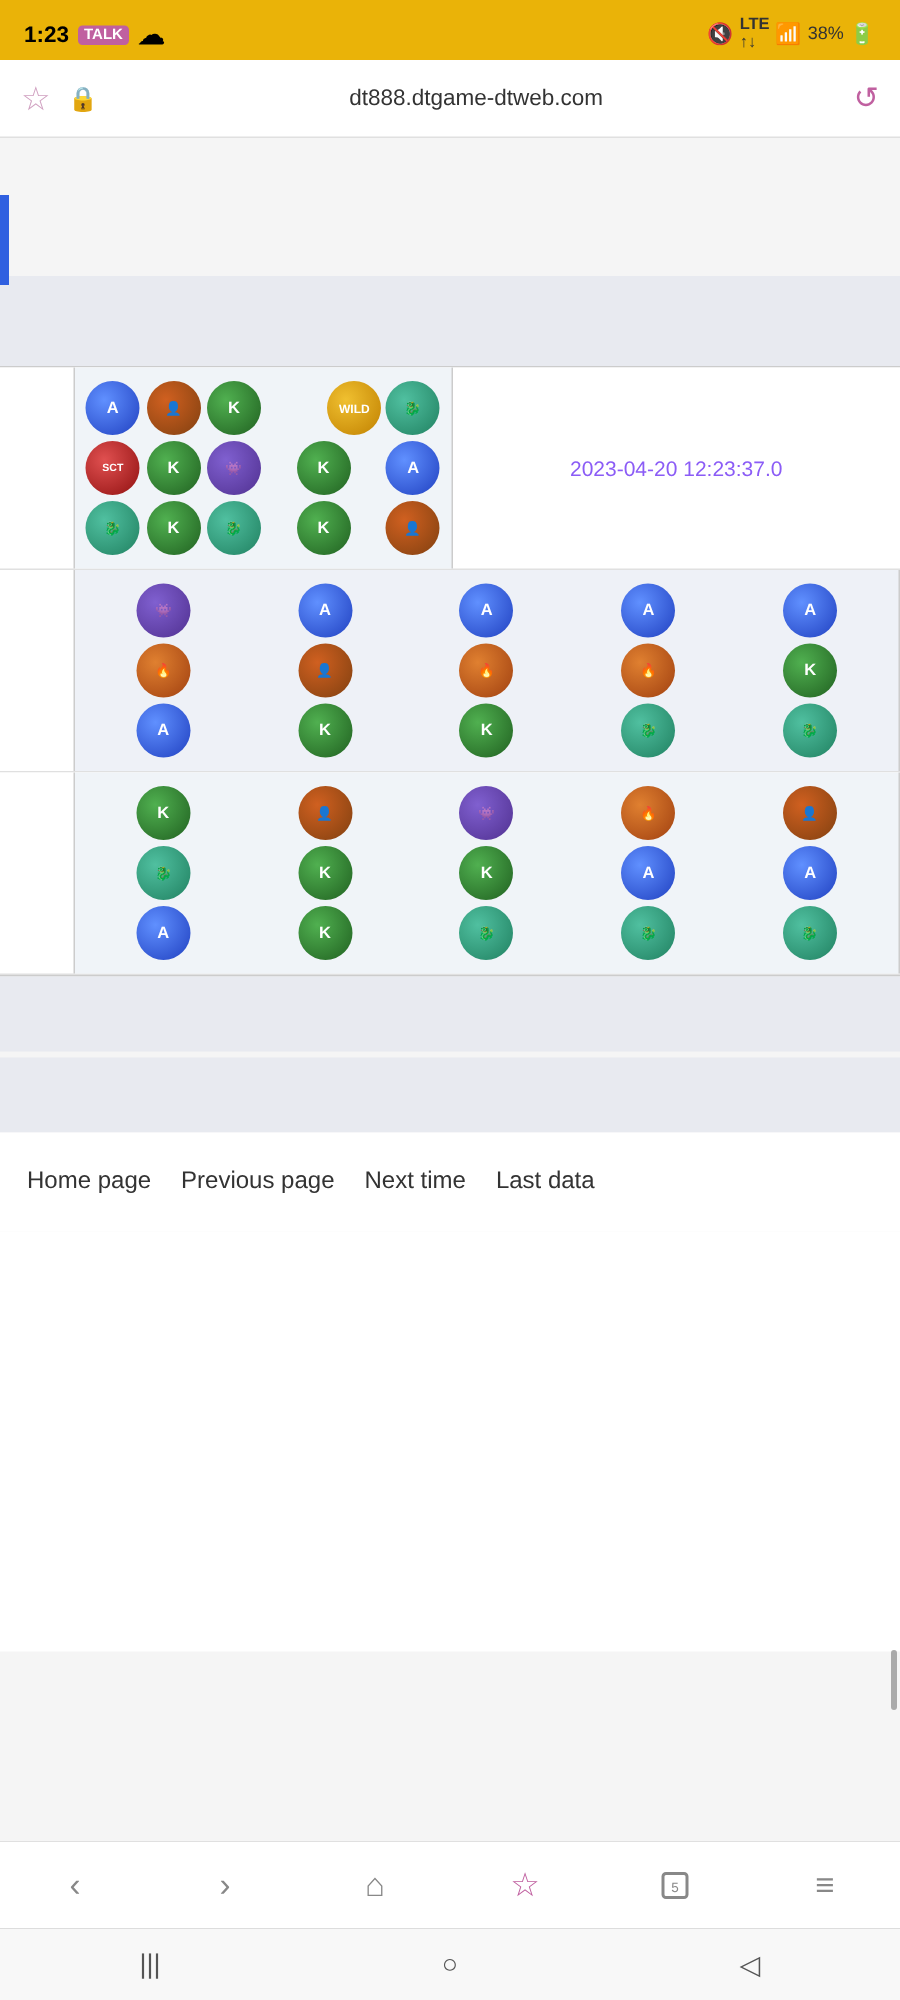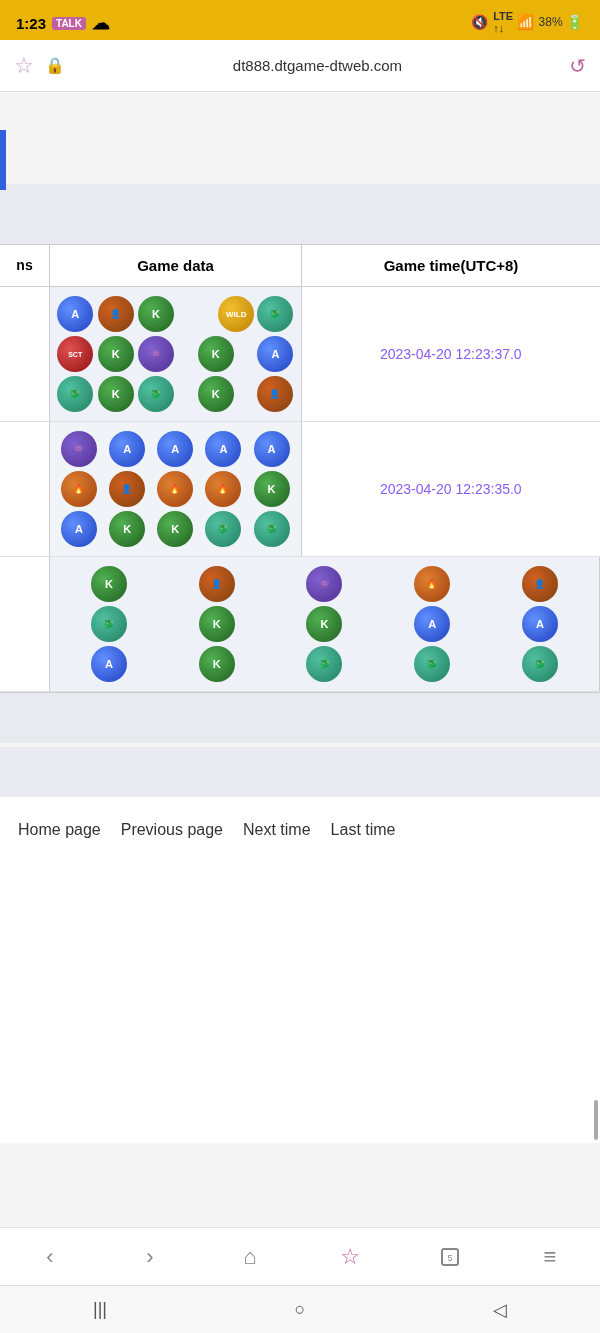--- a/index.html
+++ b/index.html
@@ -295,25 +295,20 @@
   <span class="browser-url">dt888.dtgame-dtweb.com</span>
   <span class="browser-refresh">↺</span>
 </div>
 
 <div class="accent-bar"></div>
 
 <div class="header-band"></div>
 
 <div class="table-section">
 
-  <div class="table-header">
-    <div class="col-ns">ns</div>
-    <div class="col-gamedata">Game data</div>
-    <div class="col-gametime">Game time(UTC+8)</div>
-  </div>
 
   <div class="table-row">
     <div class="row-ns"></div>
     <div class="row-gamedata">
       <div class="slot-grid">
         <div class="slot-cell sym-A">A</div>
         <div class="slot-cell sym-face1">👤</div>
         <div class="slot-cell sym-K">K</div>
         <div class="slot-cell sym-WILD">WILD</div>
         <div class="slot-cell sym-face2">🐉</div>
@@ -346,21 +341,20 @@
         <div class="slot-cell sym-face4">🔥</div>
         <div class="slot-cell sym-face4">🔥</div>
         <div class="slot-cell sym-K">K</div>
         <div class="slot-cell sym-A">A</div>
         <div class="slot-cell sym-K">K</div>
         <div class="slot-cell sym-K">K</div>
         <div class="slot-cell sym-face2">🐉</div>
         <div class="slot-cell sym-face2">🐉</div>
       </div>
     </div>
-    <div class="row-gametime">2023-04-20 12:23:35.0</div>
   </div>
 
   <div class="table-row">
     <div class="row-ns"></div>
     <div class="row-gamedata">
       <div class="slot-grid">
         <div class="slot-cell sym-K">K</div>
         <div class="slot-cell sym-face1">👤</div>
         <div class="slot-cell sym-face3">👾</div>
         <div class="slot-cell sym-face4">🔥</div>
@@ -380,21 +374,21 @@
   </div>
 </div>
 
 <div style="background:#e8eaf0;height:50px;margin-top:0;"></div>
 <div style="background:#e8eaf0;height:50px;margin-top:4px;"></div>
 
 <div class="pagination-area">
   <a class="page-link">Home page</a>
   <a class="page-link">Previous page</a>
   <a class="page-link">Next time</a>
-  <a class="page-link">Last time</a>
+  <a class="page-link">Last data</a>
 </div>
 
 <div class="empty-space"></div>
 
 <div class="scrollbar-hint"></div>
 
 <div class="bottom-nav">
   <div class="bottom-nav-icon">‹</div>
   <div class="bottom-nav-icon">›</div>
   <div class="bottom-nav-icon">⌂</div>

